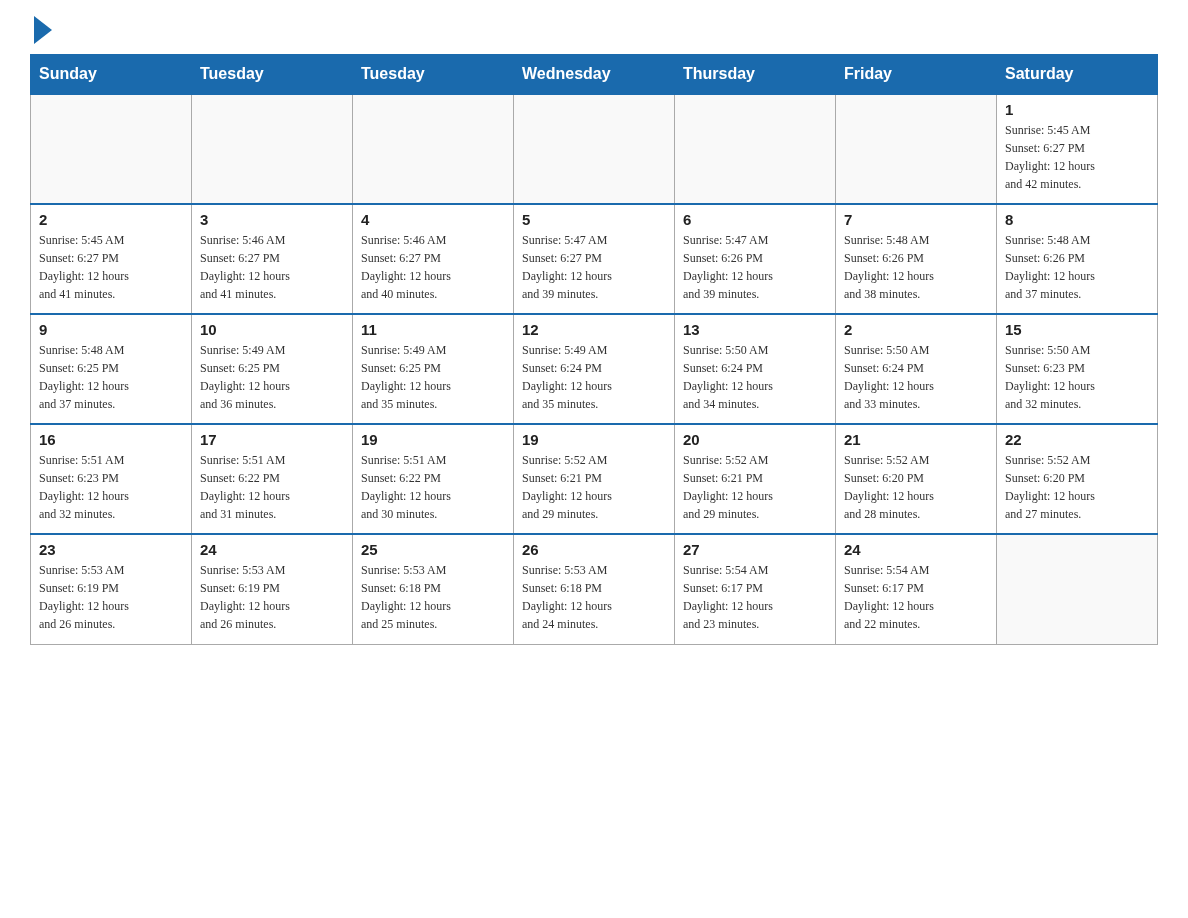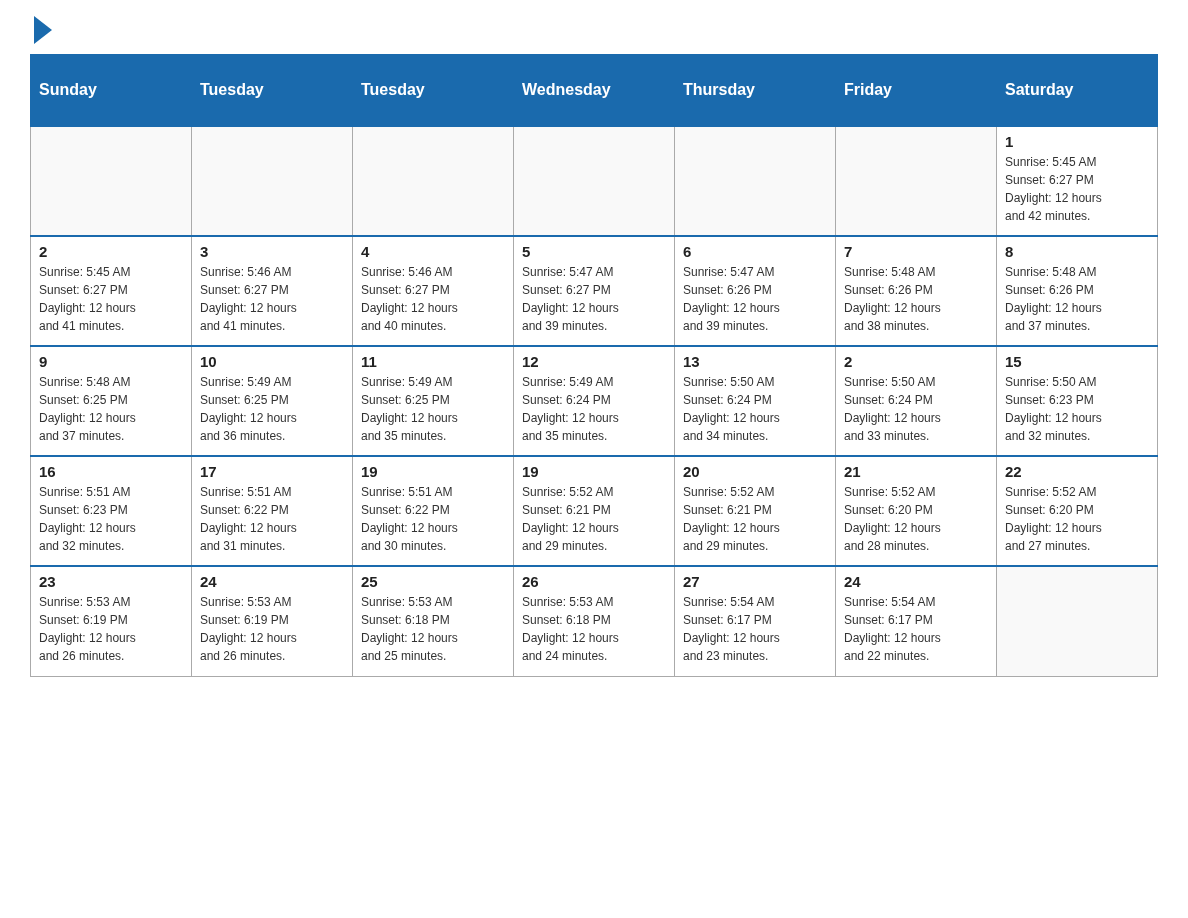--- a/index.html
+++ b/index.html
@@ -43,21 +43,21 @@
     .calendar {
       width: 100%;
       border-collapse: collapse;
       margin-top: 10px;
     }
     .calendar th {
       background-color: #1a6aad;
       color: #fff;
       font-size: 16px;
       font-weight: bold;
-      padding: 26px 8px;
+      padding: 10px 8px;
       text-align: left;
       border: 1px solid #1a6aad;
     }
     .calendar td {
       vertical-align: top;
       border: 1px solid #aaa;
       padding: 6px 8px;
       width: calc(100% / 7);
       min-height: 110px;
       height: 110px;
@@ -72,20 +72,21 @@
       font-size: 15px;
       font-weight: bold;
       color: #222;
       display: block;
       margin-bottom: 3px;
     }
     .day-info {
       font-size: 12px;
       color: #333;
       line-height: 1.5;
+      font-family: Liberation Serif, serif;
     }
     .empty-cell {
       background: #f9f9f9;
     }
     .logo-wrapper {
       display: flex;
       flex-direction: column;
       align-items: flex-start;
     }
     .logo-line {

